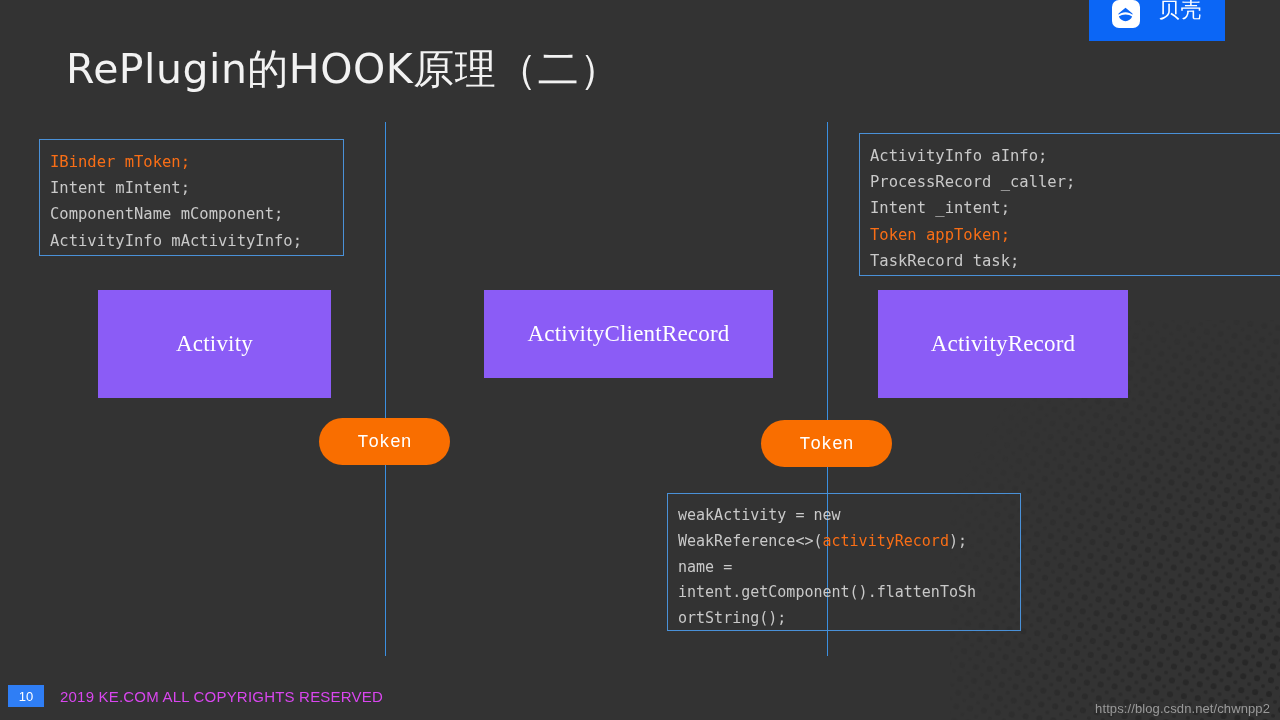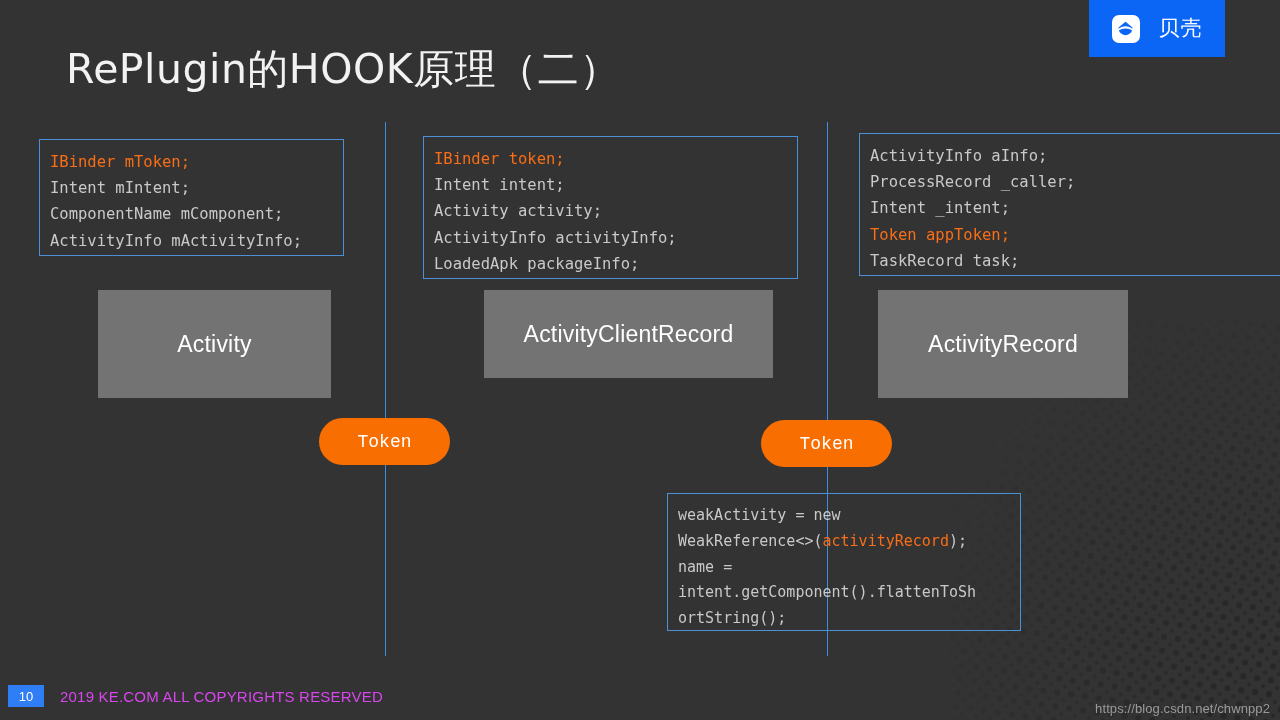--- a/index.html
+++ b/index.html
@@ -22,23 +22,23 @@
     right: 0; bottom: 0;
     width: 330px; height: 400px;
     pointer-events: none;
     opacity: 0.85;
   }
 
   
   .logo-badge {
     position: absolute;
     left: 1089px; top: 0px;
-    width: 136px; height: 57px;
+    width: 136px; height: 41px;
     background: #0b66f6;
-    display: flex; align-items: center; justify-content: center;
+    display: flex; align-items: flex-start; justify-content: center;
     gap: 19px;
   }
   .logo-mark {
     width: 28px; height: 28px;
     background: #ffffff;
     border-radius: 7px;
     display: flex; align-items: center; justify-content: center;
   }
   .logo-text {
     color: #ffffff;
@@ -85,25 +85,25 @@
 
   #code-activity       { left: 39px;  top: 139px; width: 305px; height: 117px; }
   #code-clientrecord   { left: 423px; top: 136px; width: 375px; height: 143px; }
   #code-activityrecord { left: 859px; top: 133px; width: 440px; height: 143px; }
   #code-weakactivity   { left: 667px; top: 493px; width: 354px; height: 138px;
                          font-size: 15px; line-height: 1.72; }
 
   
   .classbox {
     position: absolute;
-    background: #737373;
+    background: #8b5cf6;
     display: flex; align-items: center; justify-content: center;
     color: #ffffff;
     font-size: 23px;
-    font-family: Liberation Sans, sans-serif;
+    font-family: Liberation Serif, serif;
     letter-spacing: 0.2px;
   }
   #box-activity       { left: 98px;  top: 290px; width: 233px; height: 108px; }
   #box-clientrecord   { left: 461px; top: 290px; width: 289px; height: 88px; margin-left: 23px; }
   #box-activityrecord { left: 878px; top: 290px; width: 250px; height: 108px; }
 
   
   .pill {
     position: absolute;
     background: #f96e00;
@@ -180,25 +180,20 @@
   <h1 class="title">RePlugin的HOOK原理（二）</h1>
 
   <div class="vline v1"></div>
   <div class="vline v2"></div>
 
   <div class="codebox" id="code-activity"><span class="hl">IBinder mToken;</span>
 <span>Intent mIntent;
 ComponentName mComponent;
 ActivityInfo mActivityInfo;</span></div>
 
-  <div class="codebox" id="code-clientrecord"><span class="hl">IBinder token;</span>
-<span>Intent intent;
-Activity activity;
-ActivityInfo activityInfo;
-LoadedApk packageInfo;</span></div>
 
   <div class="codebox" id="code-activityrecord"><span>ActivityInfo aInfo;
 ProcessRecord _caller;
 Intent _intent;
 </span><span class="hl">Token appToken;</span><span>
 TaskRecord task;</span></div>
 
   <div class="codebox" id="code-weakactivity"><span>weakActivity = new
 WeakReference&lt;&gt;(</span><span class="hl">activityRecord</span><span>);
 name =

